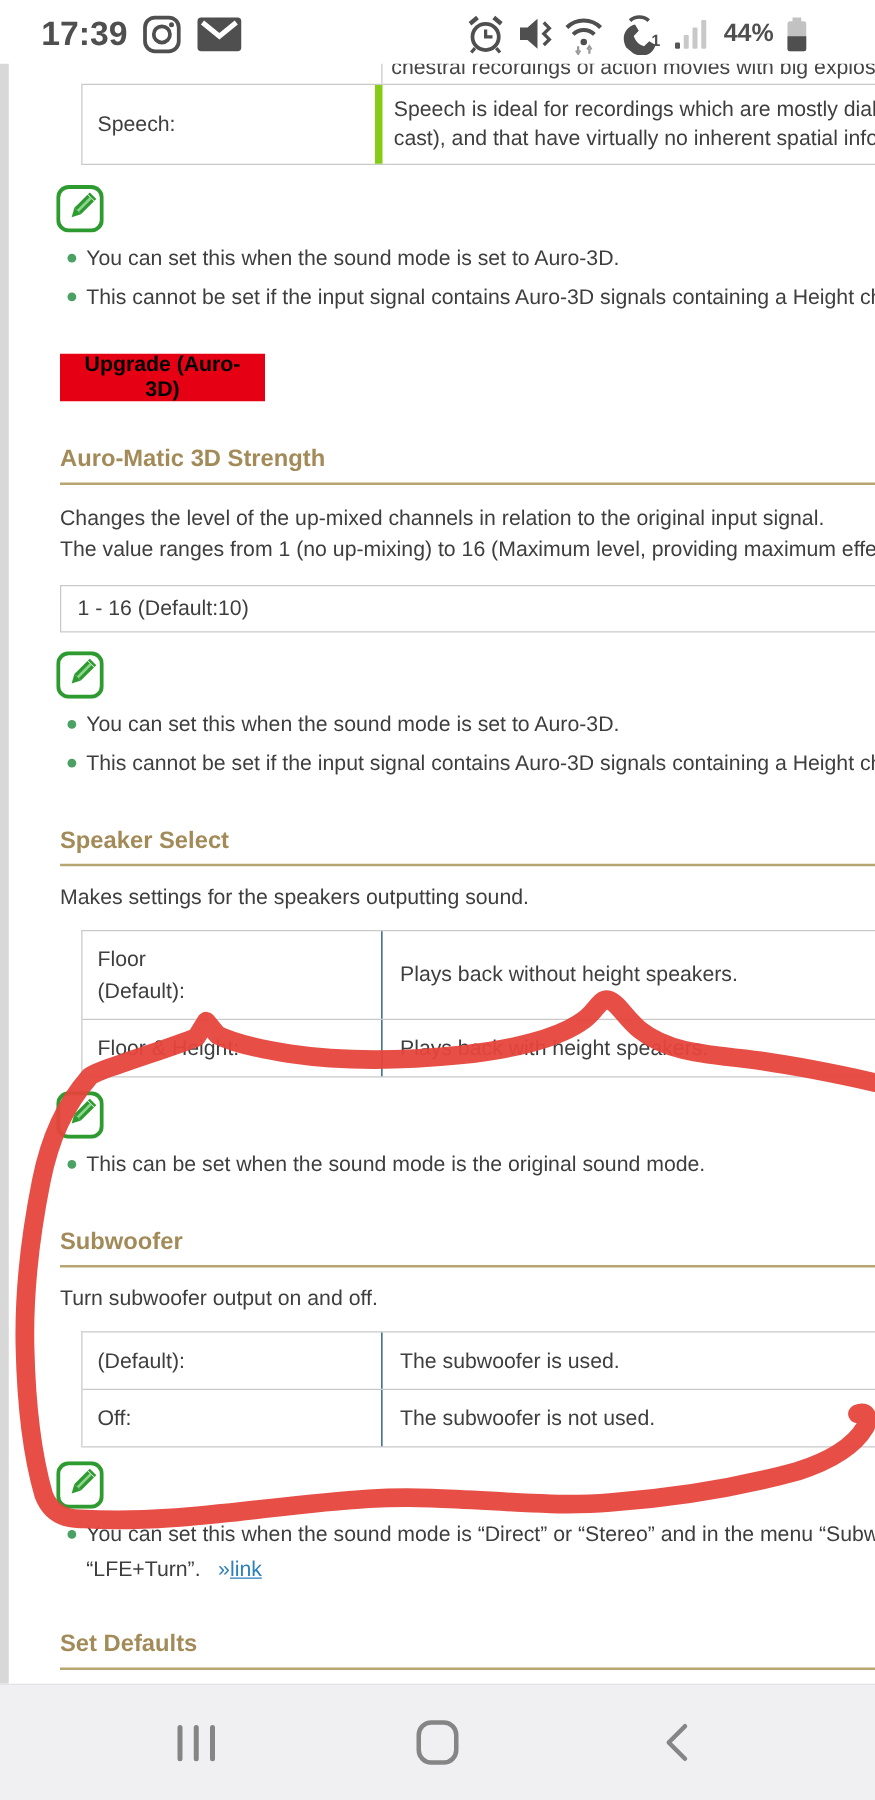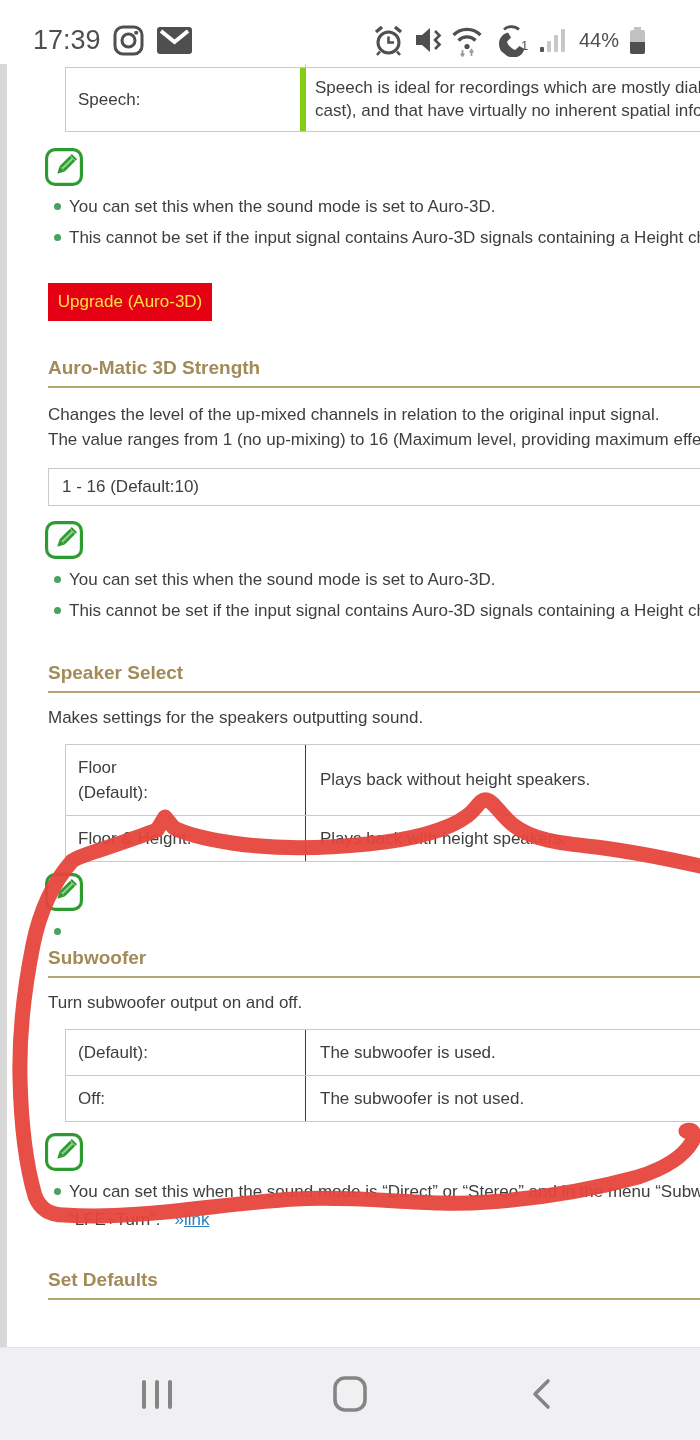--- a/index.html
+++ b/index.html
@@ -1,22 +1,22 @@
 <!DOCTYPE html>
 <html><head>
 <meta charset="utf-8">
 <style>
   html,body { margin:0; padding:0; }
   body {
     width:700px; height:1440px; overflow:hidden; position:relative;
     background:#ffffff; font-family:"Liberation Sans", sans-serif; color:#3e3e3e;
   }
   
-  .statusbar { position:absolute; top:16px; left:0; width:700px; height:48px; background:#fff;
-    display:flex; align-items:center; z-index:5; }
+  .statusbar { position:absolute; top:3px; left:0; width:700px; height:48px; background:#fff;
+    display:flex; align-items:center; z-index:5;font-weight:bold; }
   .sb-left { display:flex; align-items:center; gap:11px; padding-left:33px; }
   .sb-time { font-size:27px; color:#4f4f4f; }
   .sb-right { margin-left:auto; display:flex; align-items:center; gap:8px; padding-right:52px; }
   .sb-pct { font-size:20px; color:#4f4f4f; margin-left:3px; }
   .sb-ic { display:block; }
   
   .leftstrip { position:absolute; left:0; top:48px; width:7px; height:1299px; background:#d8d8d8; z-index:3; }
   
   .content { position:absolute; top:48px; left:0; width:700px; height:1299px; overflow:hidden; background:#fff; z-index:2; }
   .page { width:1020px; padding-left:48px; box-sizing:border-box; font-size:17px; }
@@ -26,22 +26,22 @@
   .row-speech { margin-left:17px; width:940px; border-left:1px solid #c9c9c9; border-bottom:1px solid #c9c9c9; display:flex; }
   .row-speech .cell-l { width:240px; border-right:6px solid #84cc16; display:flex; align-items:center;
     padding:10px 0 10px 12px; box-sizing:border-box; }
   .row-speech .cell-r { flex:1; padding:8px 0 9px 9px; line-height:23px; white-space:nowrap; }
   .note-icon { width:38px; height:38px; margin:16px 0 0 -3px; }
   .note-icon svg { display:block; }
   .notes { list-style:none; margin:5px 0 0 0; padding:0; }
   .notes li { position:relative; padding-left:21px; line-height:31px; white-space:nowrap; }
   .dot { position:absolute; left:6px; top:12px; width:7px; height:7px; border-radius:50%; background:#4aa163; }
   .cont-line { padding-left:21px; line-height:26px; white-space:nowrap; }
-  .btn-upgrade { margin-top:30px; width:164px; height:38px; background:#e60013; color:#fde047;
-    font-weight:normal; font-size:17px; display:flex; align-items:center; justify-content:center;
+  .btn-upgrade { margin-top:30px; width:164px; height:38px; background:#e60013; color:#000000;
+    font-weight:bold; font-size:17px; display:flex; align-items:center; justify-content:center;
     border:none; font-family:"Liberation Sans",sans-serif; cursor:pointer; }
   .sec { margin:36px 0 0 0; font-size:19px; font-weight:bold; color:#a28b58;
     padding-bottom:7px; border-bottom:2px solid #b7a671; }
   .desc { margin:12px 0 0 0; line-height:25px; white-space:nowrap; }
   .valbox { margin-top:16px; width:940px; height:38px; border:1px solid #c9c9c9;
     display:flex; align-items:center; padding-left:13px; box-sizing:border-box; }
   .man-table { margin:14px 0 0 17px; width:940px; border-left:1px solid #c9c9c9; border-top:1px solid #c9c9c9; }
   .trow { display:flex; border-bottom:1px solid #c9c9c9; }
   .tcell-l { width:240px; border-right:1px solid #0c4a6e; padding:10px 0 10px 12px; box-sizing:border-box;
     line-height:25px; display:flex; flex-direction:column; justify-content:center; }
@@ -198,21 +198,21 @@
         <rect x="1.5" y="1.5" width="33" height="33" rx="8" fill="#fff" stroke="#2e9b30" stroke-width="3"></rect>
         <g transform="rotate(45 18 18)">
           <rect x="14.5" y="6.5" width="7" height="14" fill="#2e9b30"></rect>
           <rect x="17" y="6.5" width="2" height="14" fill="#8fd48f"></rect>
           <path d="M14.5 20.5 h7 l-3.5 6.5 Z" fill="#2e9b30"></path>
           <rect x="14.5" y="4" width="7" height="2" fill="#2e9b30"></rect>
         </g>
       </svg>
     </div>
     <ul class="notes">
-      <li><span class="dot"></span></li>
+      <li><span class="dot"></span><span>This can be set when the sound mode is the original sound mode.</span></li>
     </ul>
 
     <h2 class="sec">Subwoofer</h2>
     <p class="desc">Turn subwoofer output on and off.</p>
     <div class="man-table">
       <div class="trow">
         <div class="tcell-l">
           <div class="tl2">(Default):</div>
         </div>
         <div class="tcell-r">The subwoofer is used.</div>

